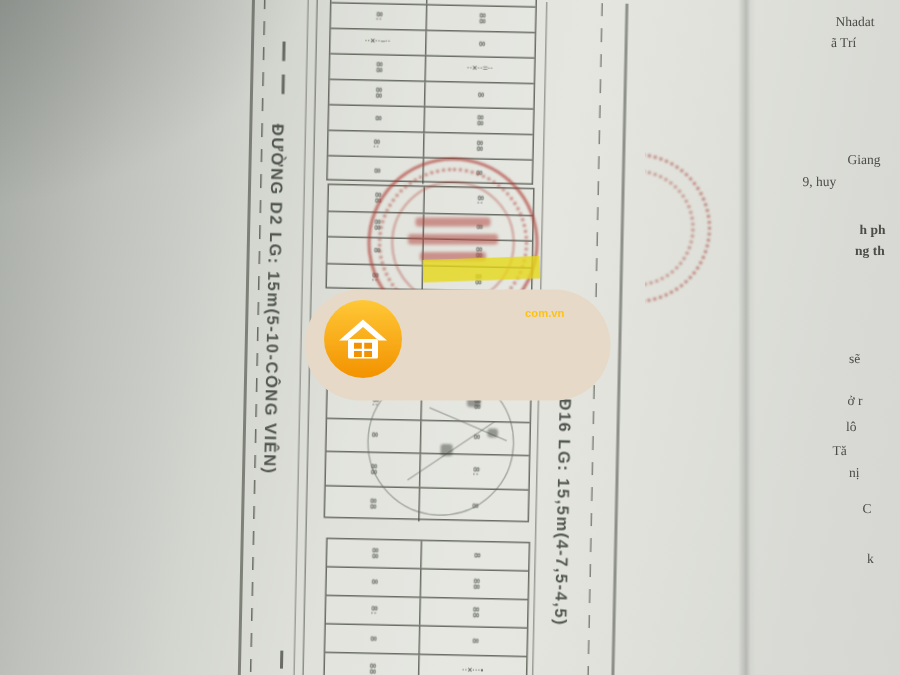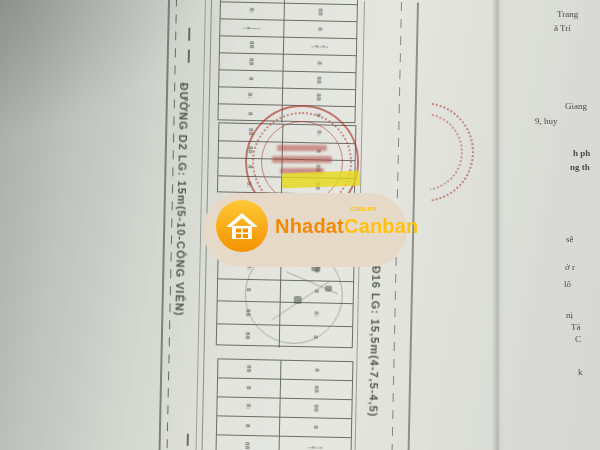--- a/index.html
+++ b/index.html
@@ -282,45 +282,42 @@
   <div class="halfstamp-clip">
     <div class="halfstamp">
       <div class="h1"></div>
       <div class="h2"></div>
     </div>
   </div>
 
   <div class="fold"></div>
 
   <div class="page2" id="page2-text">
-      <span class="frag" style="left: 557px; top: 9px;">Trang</span>
+      <span class="frag" style="left: 557px; top: 9px;">Nhadat</span>
       <span class="frag" style="left: 554px; top: 23px;">ã Trí</span>
       <span class="frag" style="left: 565px; top: 101px;">Giang</span>
       <span class="frag" style="left: 535px; top: 116px;">9, huy</span>
       <span class="frag b" style="left: 573px; top: 148px; text-align: center;">h ph</span>
       <span class="frag b" style="left: 570px; top: 162px;">ng th</span>
       <span class="frag" style="left: 566px; top: 234px;">sẽ</span>
       <span class="frag" style="left: 565px; top: 262px;">ở r</span>
       <span class="frag" style="left: 564px; top: 279px;">lô</span>
-      <span class="frag" style="left: 571px; top: 295px; margin-top: 27px;">Tă</span>
+      <span class="frag" style="left: 555px; top: 295px;">Tă</span>
       <span class="frag" style="left: 566px; top: 310px;">nị</span>
       <span class="frag" style="left: 575px; top: 334px;">C</span>
       <span class="frag" style="left: 578px; top: 367px;">k</span>
     </div>
 
   <div class="wm">
     <div class="wm-circle">
       <svg width="40" height="40" viewBox="0 0 40 40">
         <polygon points="4,21 20,7 36,21 30.5,21 20,12 9.5,21" fill="#ffffff"></polygon>
         <rect x="10" y="20" width="20" height="13" rx="1" fill="#ffffff"></rect>
         <rect x="14" y="22.5" width="5.2" height="4" fill="#f39200"></rect>
         <rect x="20.8" y="22.5" width="5.2" height="4" fill="#f39200"></rect>
         <rect x="14" y="28" width="5.2" height="4" fill="#f39200"></rect>
         <rect x="20.8" y="28" width="5.2" height="4" fill="#f39200"></rect>
       </svg>
     </div>
-    <div class="wm-text">
-      <span class="wm-p1">Nhadat</span><span class="wm-p2">Canban</span>
-    </div>
     <div class="wm-domain">com.vn</div>
   </div>
 
 </div>
 
 </body></html>

